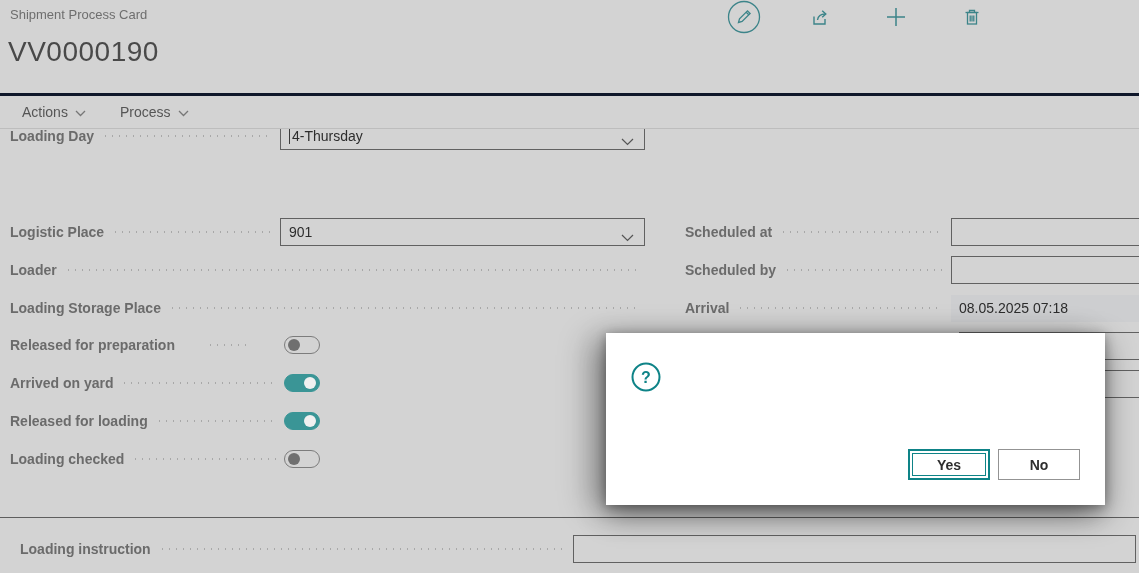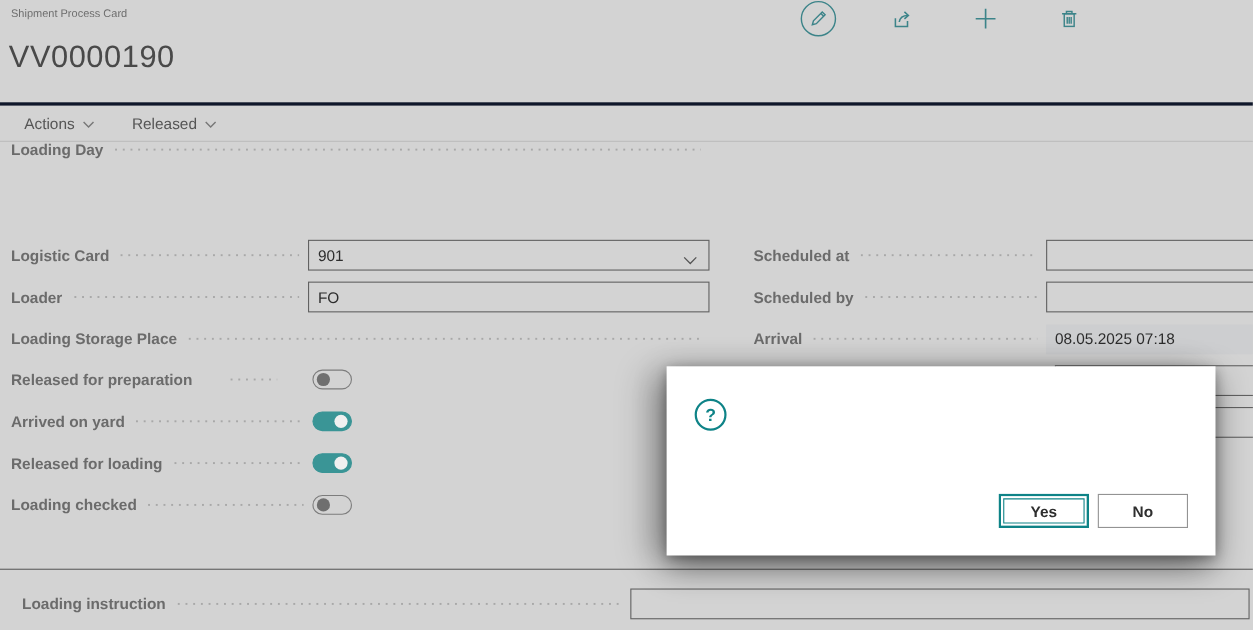--- a/index.html
+++ b/index.html
@@ -5,21 +5,21 @@
   html,body{margin:0;padding:0;}
   body{
     width:1139px;height:573px;position:relative;overflow:hidden;
     background:#d3d3d3;
     font-family:"Liberation Sans","DejaVu Sans",sans-serif;
     -webkit-font-smoothing:antialiased;
   }
   .abs{position:absolute;}
 
   
-  .breadcrumb{left:10px;top:7px;font-size:10px;color:#6e6e6e;}
+  .breadcrumb{left:10px;top:7px;font-size:13px;color:#6e6e6e;}
   .page-title{left:8px;top:36px;font-size:28px;font-weight:300;color:#494949;letter-spacing:.5px;}
   .toolbar{right:150px;top:0;height:34px;display:flex;align-items:center;gap:42px;}
   .tool-btn{width:34px;height:34px;display:flex;align-items:center;justify-content:center;cursor:pointer;}
   .tool-btn svg{display:block;}
 
   
   .menubar{left:0;right:0;top:93px;height:32px;background:#d3d3d3;z-index:3;
     border-top:3px solid #0f172a;border-bottom:1px solid #bdbdbd;
     display:flex;align-items:center;padding-left:22px;gap:34px;}
   .menu-item{display:flex;align-items:center;gap:7px;font-size:14px;color:#555;cursor:pointer;}
@@ -118,53 +118,59 @@
 <div class="abs menubar">
   <div class="menu-item">
     <span>Actions</span>
     <span>
       <svg width="11" height="7" viewBox="0 0 11 7" fill="none" stroke="#777" stroke-width="1.3">
           <path d="M1 1l4.5 4.5L10 1"></path>
         </svg>
     </span>
   </div>
   <div class="menu-item">
-    <span>Released</span>
+    <span>Process</span>
     <span>
       <svg width="11" height="7" viewBox="0 0 11 7" fill="none" stroke="#777" stroke-width="1.3">
           <path d="M1 1l4.5 4.5L10 1"></path>
         </svg>
     </span>
   </div>
 </div>
 
 <div class="abs row r-loadingday">
   <span class="lbl">Loading Day</span>
   <span class="dots"></span>
+  <div class="box">
+    <span class="caret"></span>
+    <span class="val">4-Thursday</span>
+    <span class="chev">
+      <svg width="13" height="8" viewBox="0 0 13 8" fill="none" stroke="#555" stroke-width="1.2">
+          <path d="M1 1l5.5 5.5L12 1"></path>
+        </svg>
+    </span>
+  </div>
 </div>
 
 <div class="abs row r-left" style="top:218px;">
-  <span class="lbl">Logistic Card</span>
+  <span class="lbl">Logistic Place</span>
   <span class="dots"></span>
   <div class="box">
     <span class="val">901</span>
     <span class="chev">
       <svg width="13" height="8" viewBox="0 0 13 8" fill="none" stroke="#555" stroke-width="1.2">
           <path d="M1 1l5.5 5.5L12 1"></path>
         </svg>
     </span>
   </div>
 </div>
 
 <div class="abs row r-left" style="top:256px;">
   <span class="lbl">Loader</span>
   <span class="dots"></span>
-  <div class="box">
-    <span class="val">FO</span>
-  </div>
 </div>
 
 <div class="abs row r-left" style="top:294px;">
   <span class="lbl">Loading Storage Place</span>
   <span class="dots"></span>
 </div>
 
 <div class="abs row r-toggle" style="top:335px;gap:24px;">
   <span class="lbl">Released for preparation</span>
   <span class="dots"></span>

